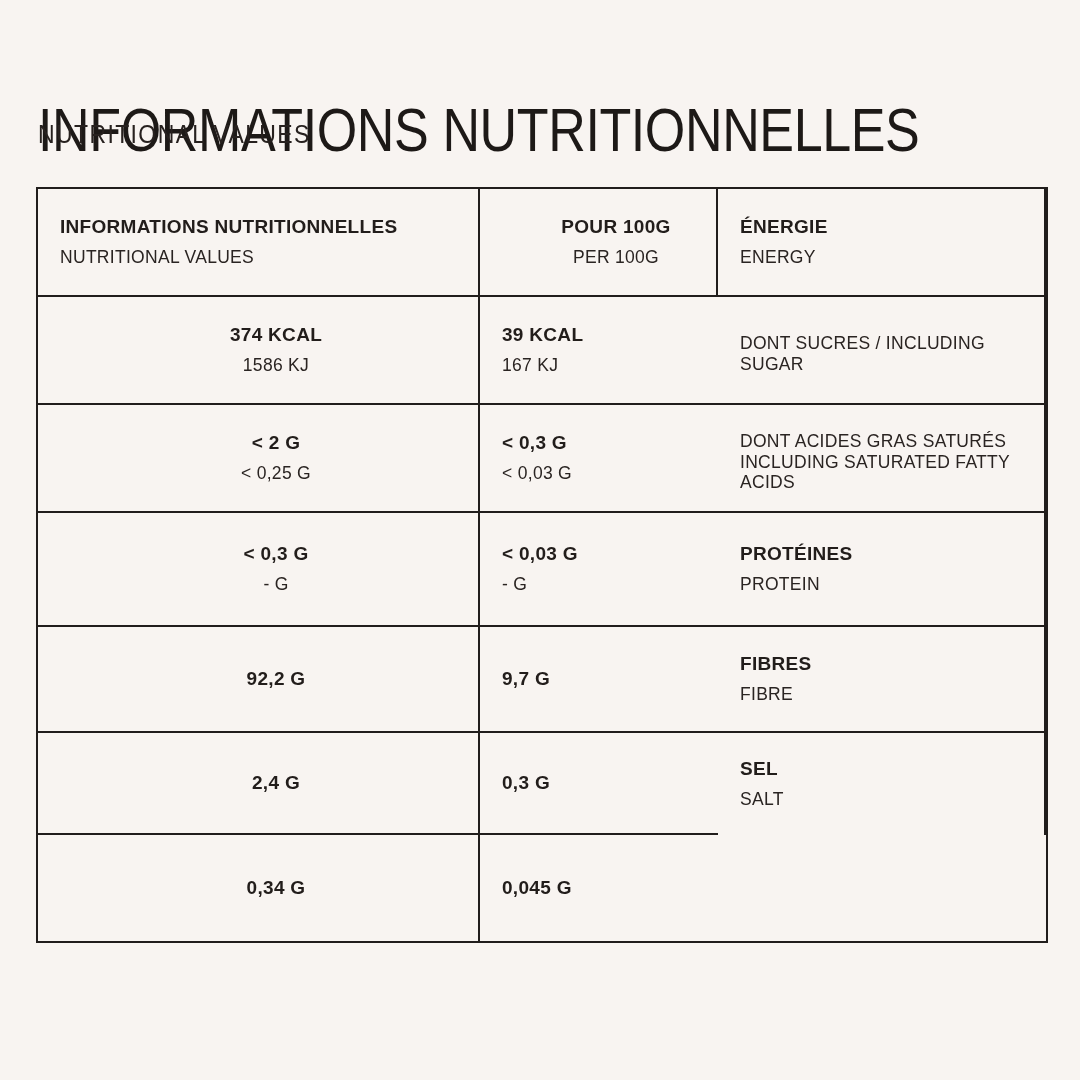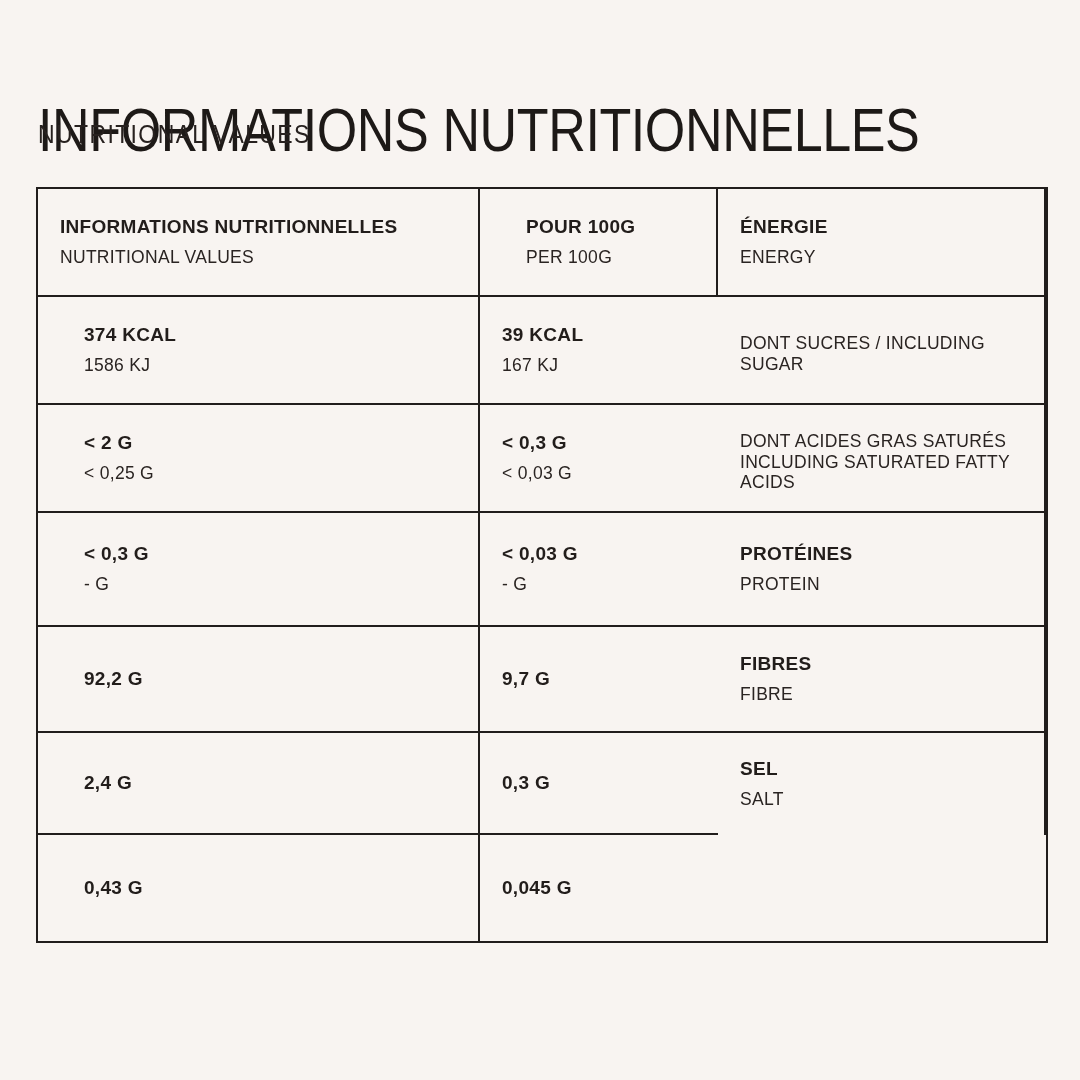--- a/index.html
+++ b/index.html
@@ -38,21 +38,21 @@
     grid-template-rows:108px 108px 108px 114px 106px 102px auto;
     background:#f8f4f1;
   }
   .cell{
     box-sizing:border-box;
     border-right:2px solid #211d1c;
     border-bottom:2px solid #211d1c;
     display:flex;flex-direction:column;justify-content:center;
     padding-left:22px;padding-right:10px;
   }
-  .cell.col2{padding-left:46px;}
+  .cell.col2{padding-left:46px;text-align:center;}
   .cell.col3{border-right:none;}
   .cell.lastrow{border-bottom:none;}
   .primary{
     font-size:19px;font-weight:700;
     letter-spacing:0.3px;
     line-height:1.2;
     color:#221d1b;
     white-space:pre-line;
   }
   .secondary{
@@ -144,21 +144,21 @@
   <div class="cell col3">
     <div class="primary">0,3 G</div>
 
   </div>
 
   <div class="cell col1 lastrow">
     <div class="primary">SEL</div>
     <div class="secondary">SALT</div>
   </div>
   <div class="cell col2 lastrow">
-    <div class="primary">0,43 G</div>
+    <div class="primary">0,34 G</div>
 
   </div>
   <div class="cell col3 lastrow">
     <div class="primary">0,045 G</div>
 
   </div>
 
 </div>
 
 </body></html>

